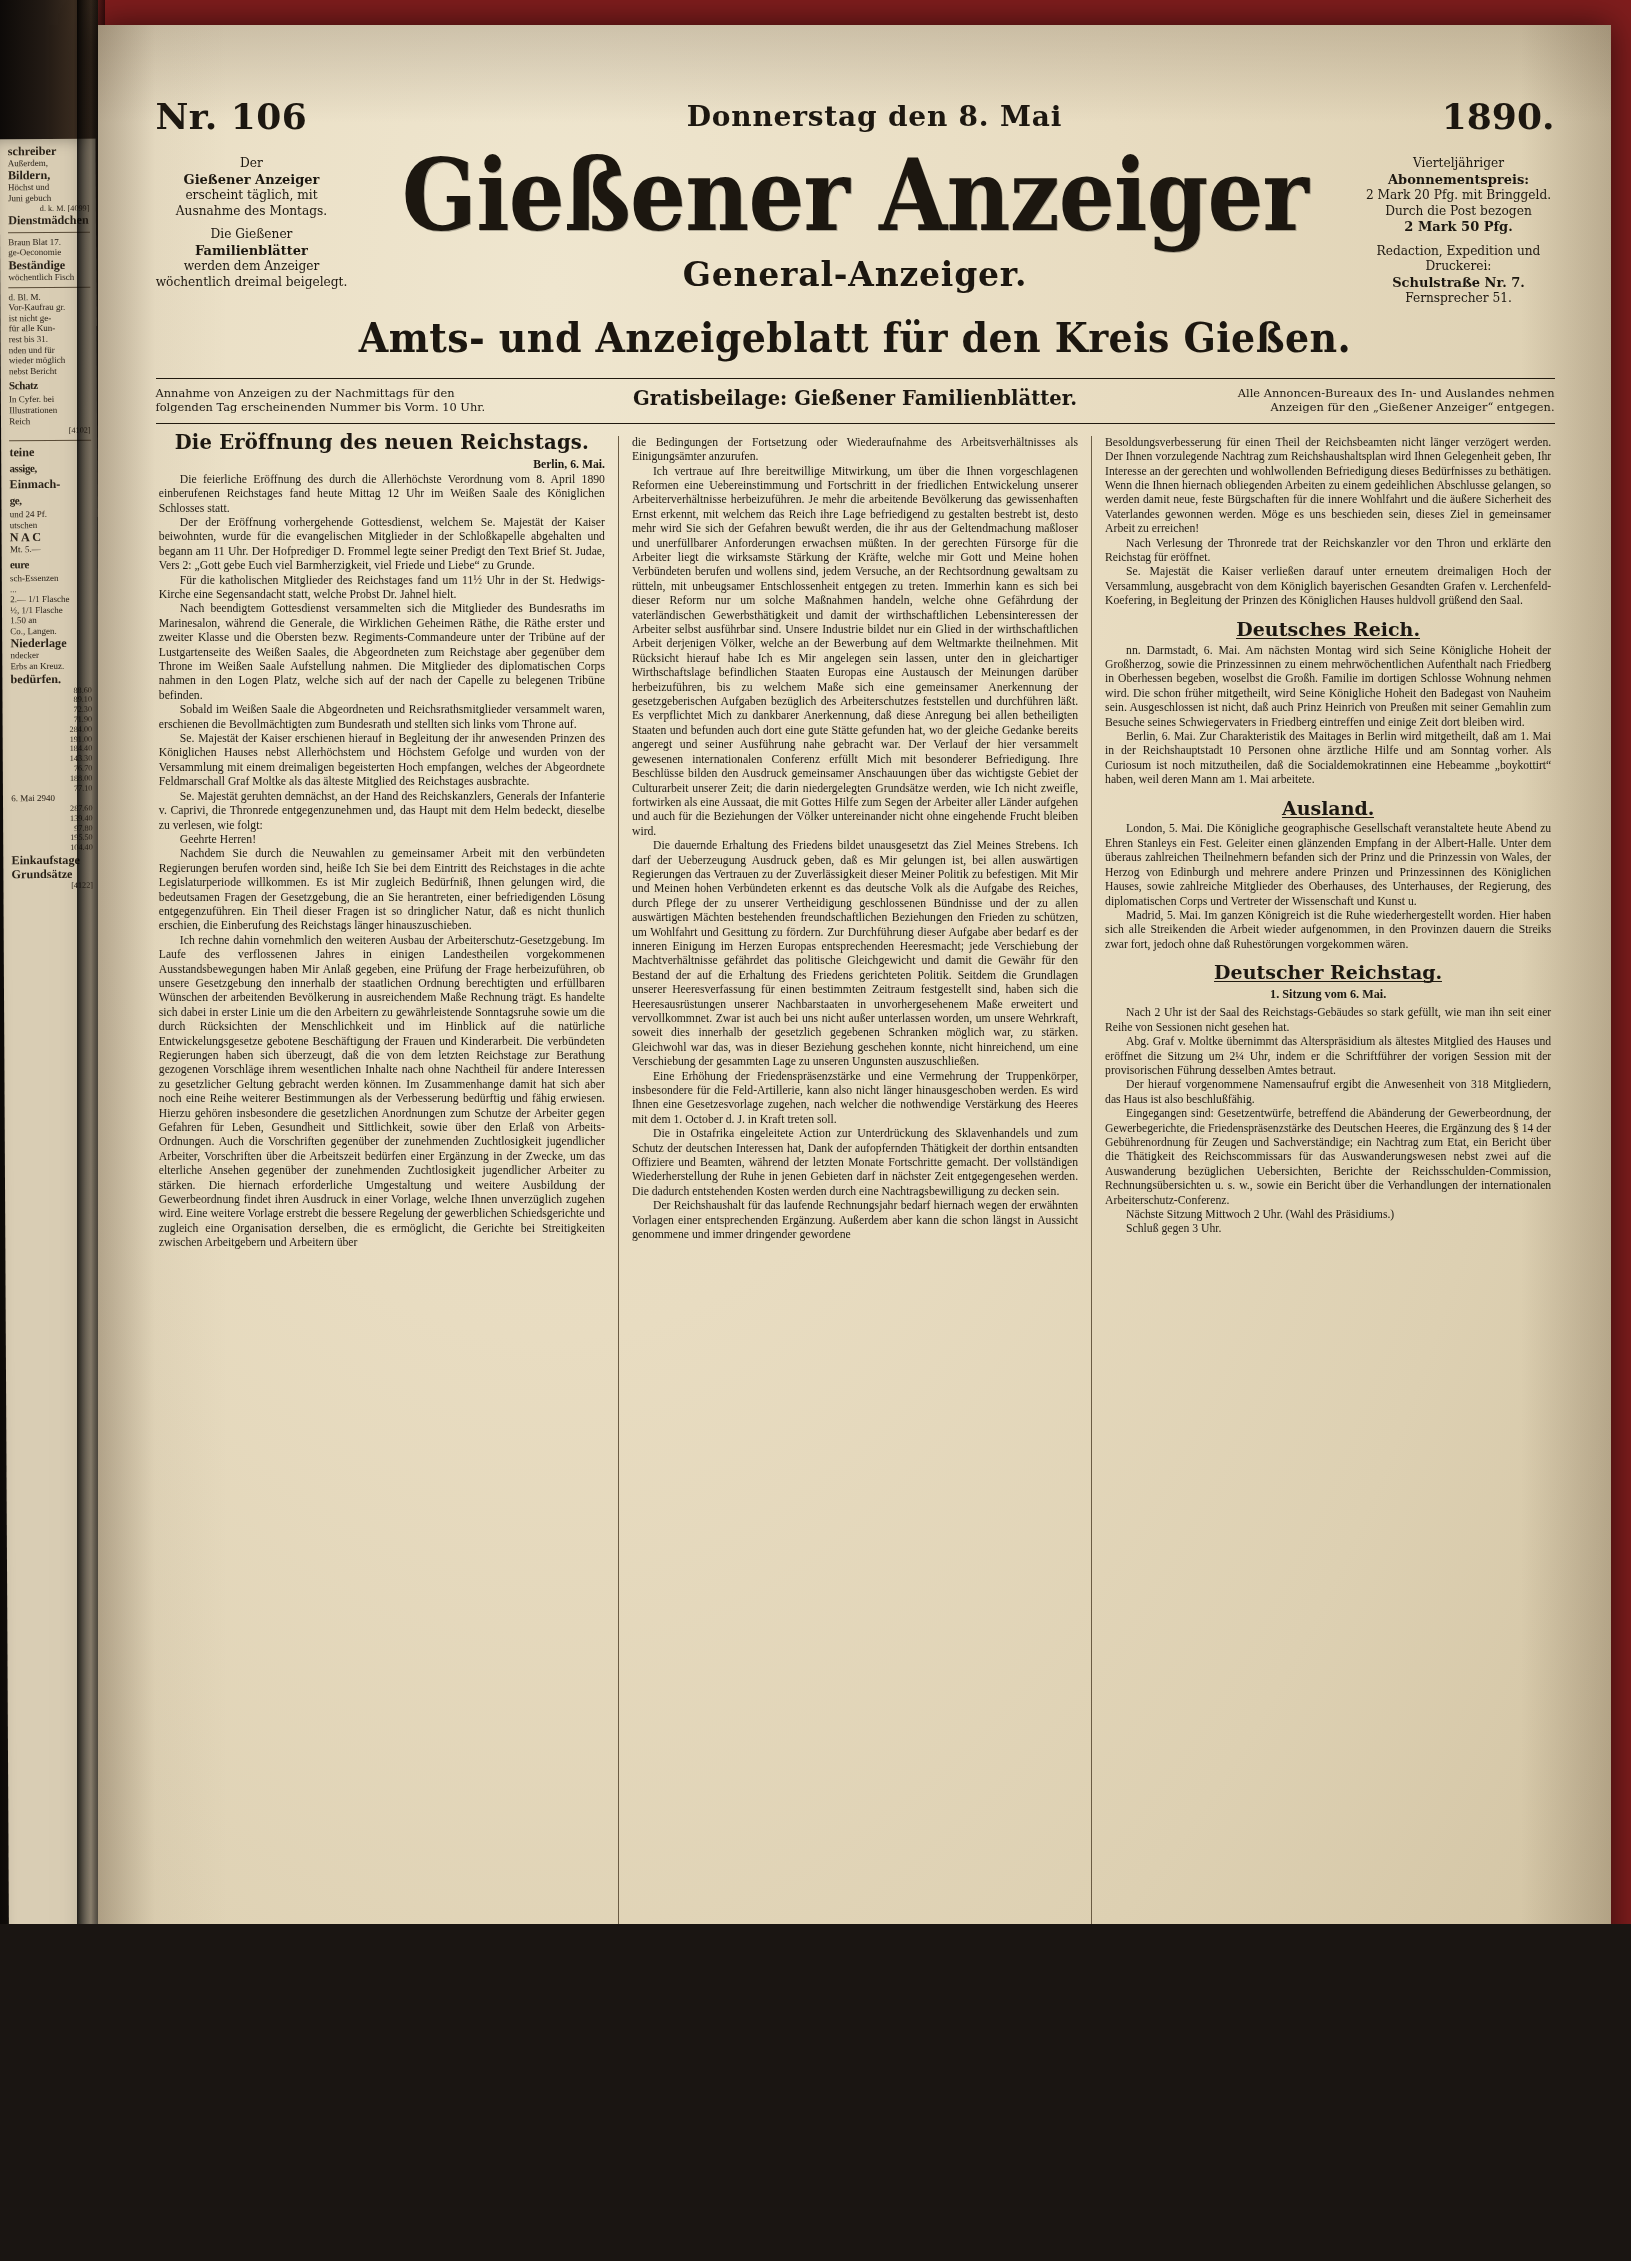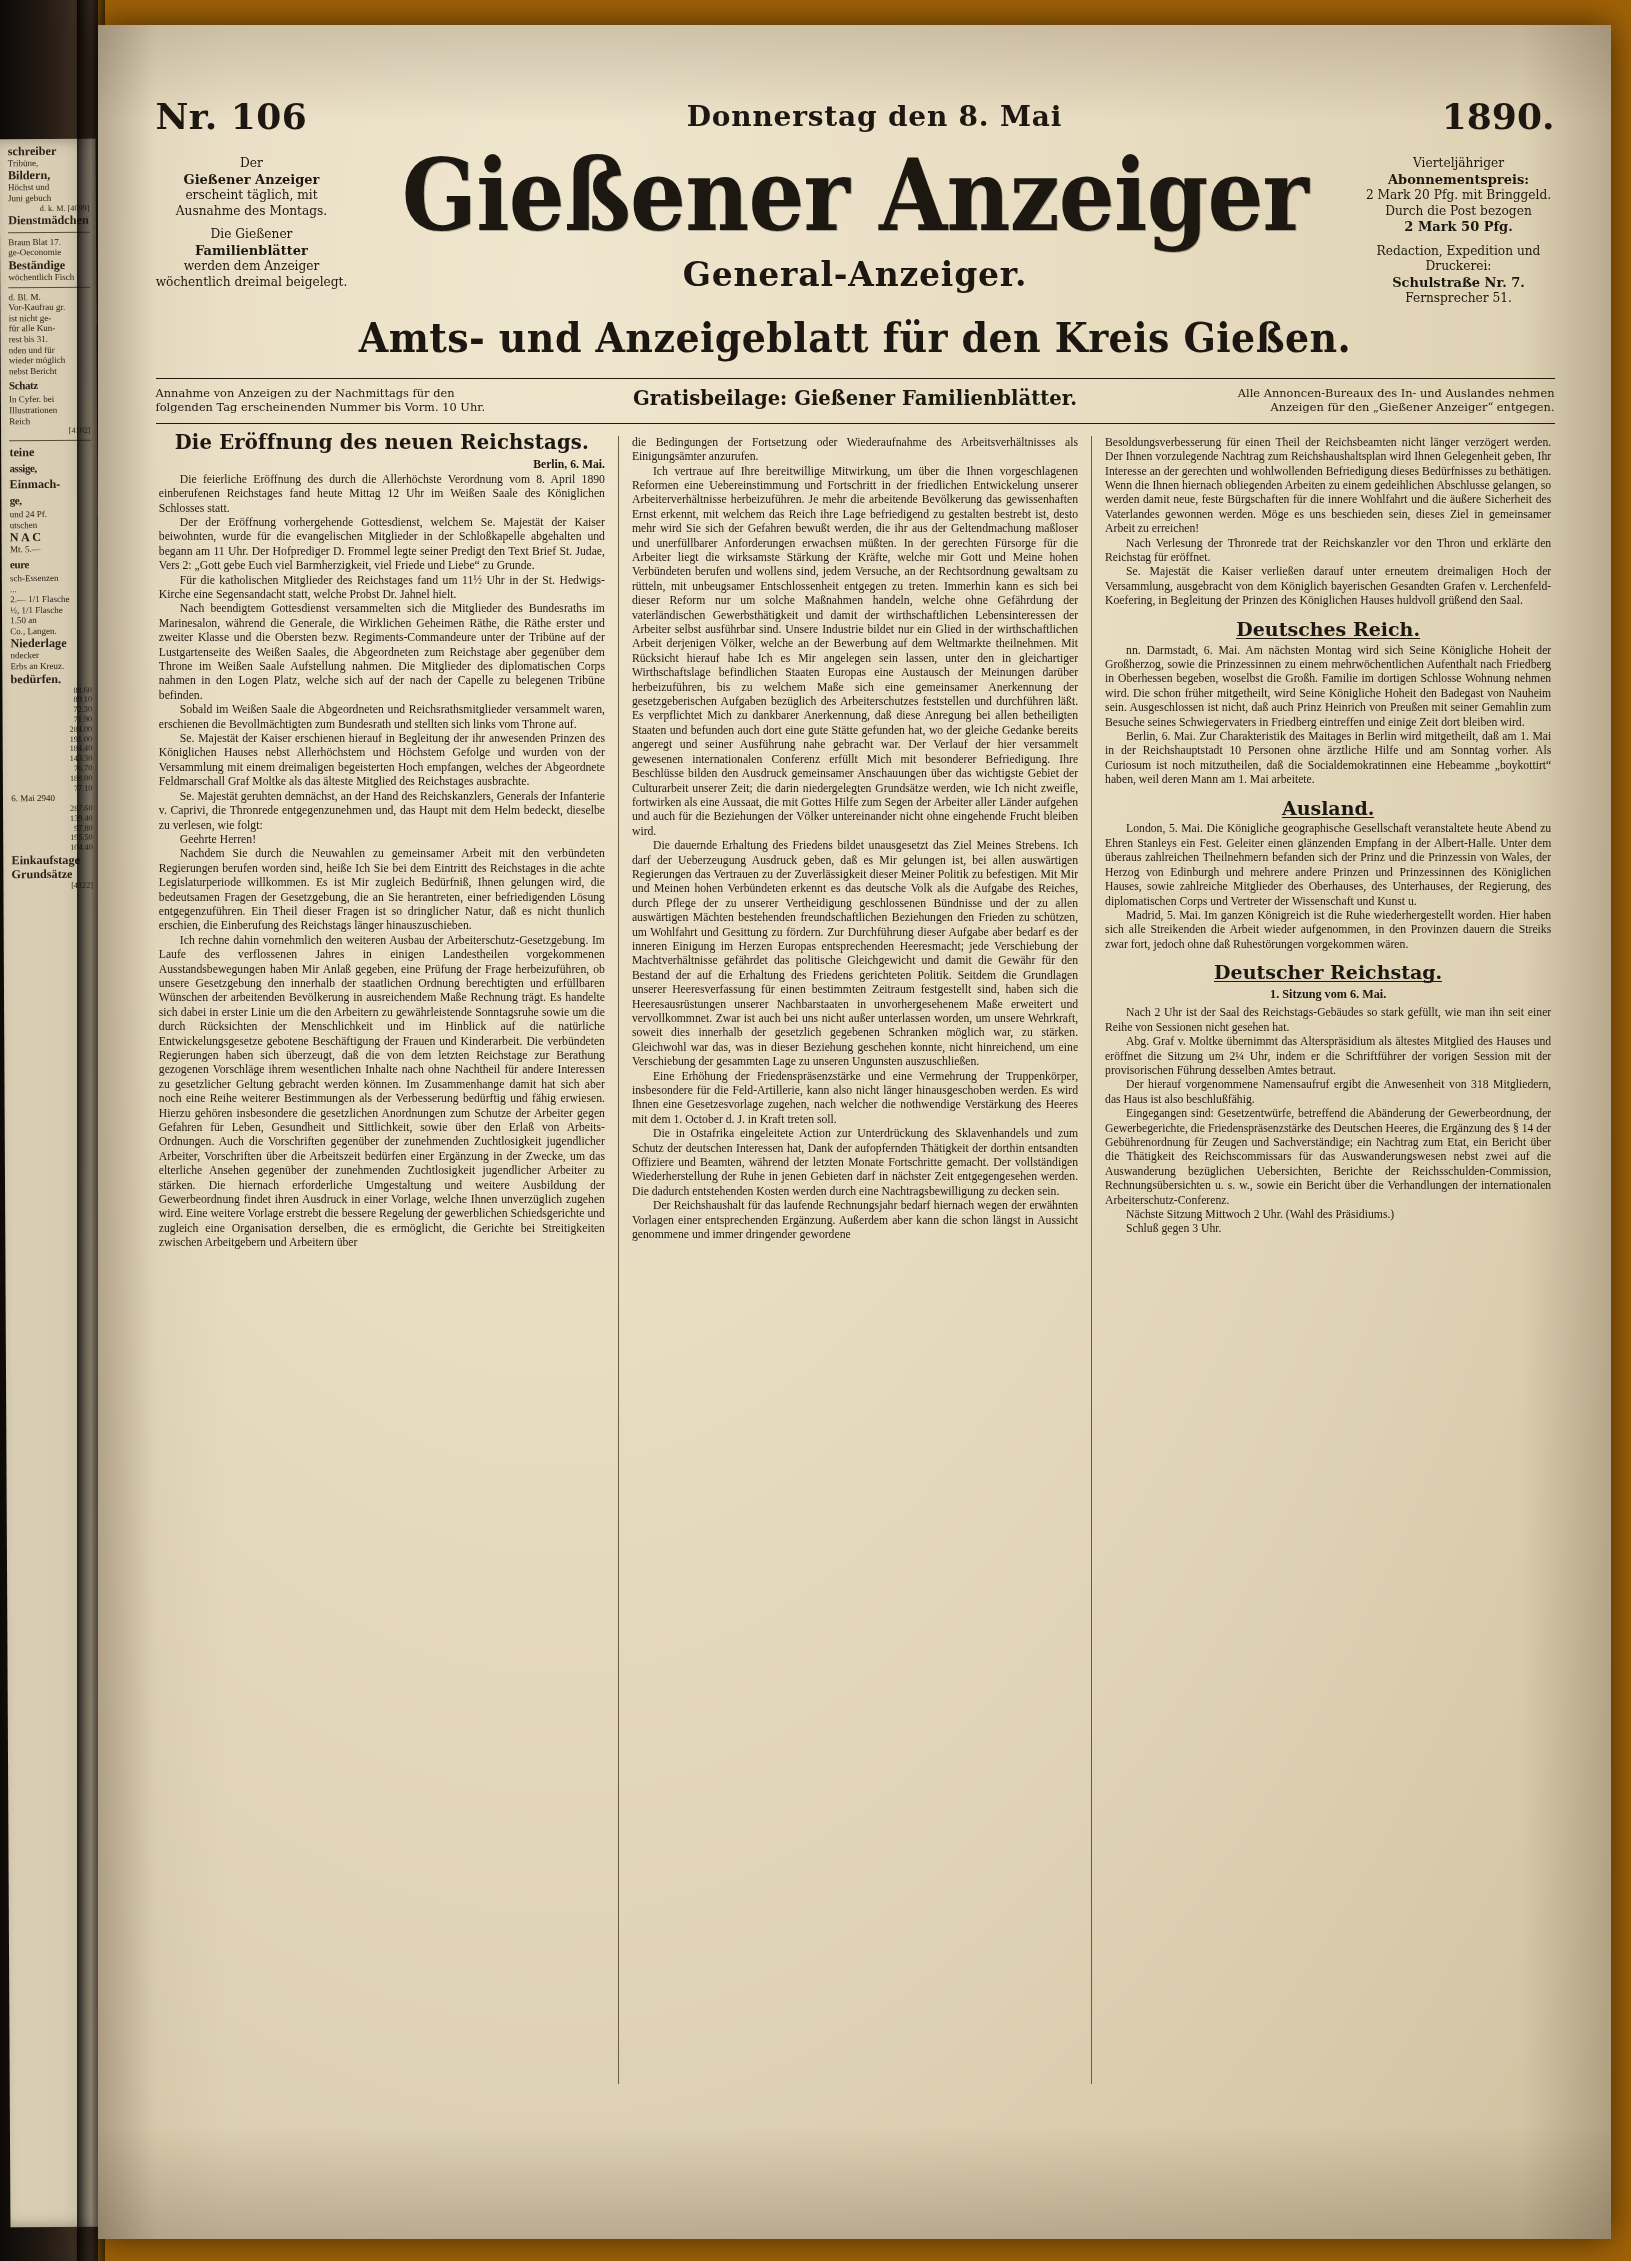--- a/index.html
+++ b/index.html
@@ -11,22 +11,22 @@
     width: 1631px;
     height: 2261px;
     font-family: "Liberation Serif", serif;
     overflow: hidden;
   }
 
   
   #page {
     position: relative;
     width: 1631px;
-    height: 2261px;
-    background: #a16207;
+    height: 1924px;
+    background: #7f1d1d;
     overflow: hidden;
   }
 
   
   #binding {
     position: absolute;
     left: 0; top: 0;
     width: 98px; height: 2261px;
     background: linear-gradient(90deg,#0d0a08 0%, #221a14 45%, #3a2c20 75%, #1a130e 100%);
   }
@@ -260,21 +260,21 @@
 </head>
 <body>
 
 <div id="page">
 
   <div id="binding"></div>
 
   <div id="under-page">
     <div class="up-col adstrip">
       <div class="up-mid">schreiber</div>
-      <div>Tribüne,</div>
+      <div>Außerdem,</div>
       <div class="up-mid">Bildern,</div>
       <div>Höchst und<br>Juni gebuch</div>
       <div class="up-num">d. k. M. [4099]</div>
       <div class="up-mid">Dienstmädchen</div>
       <div class="rule"></div>
       <div>Braun Blat 17.</div>
       <div>ge-Oeconomie</div>
       <div class="up-mid">Beständige</div>
       <div>wöchentlich Fisch</div>
       <div class="rule"></div>

